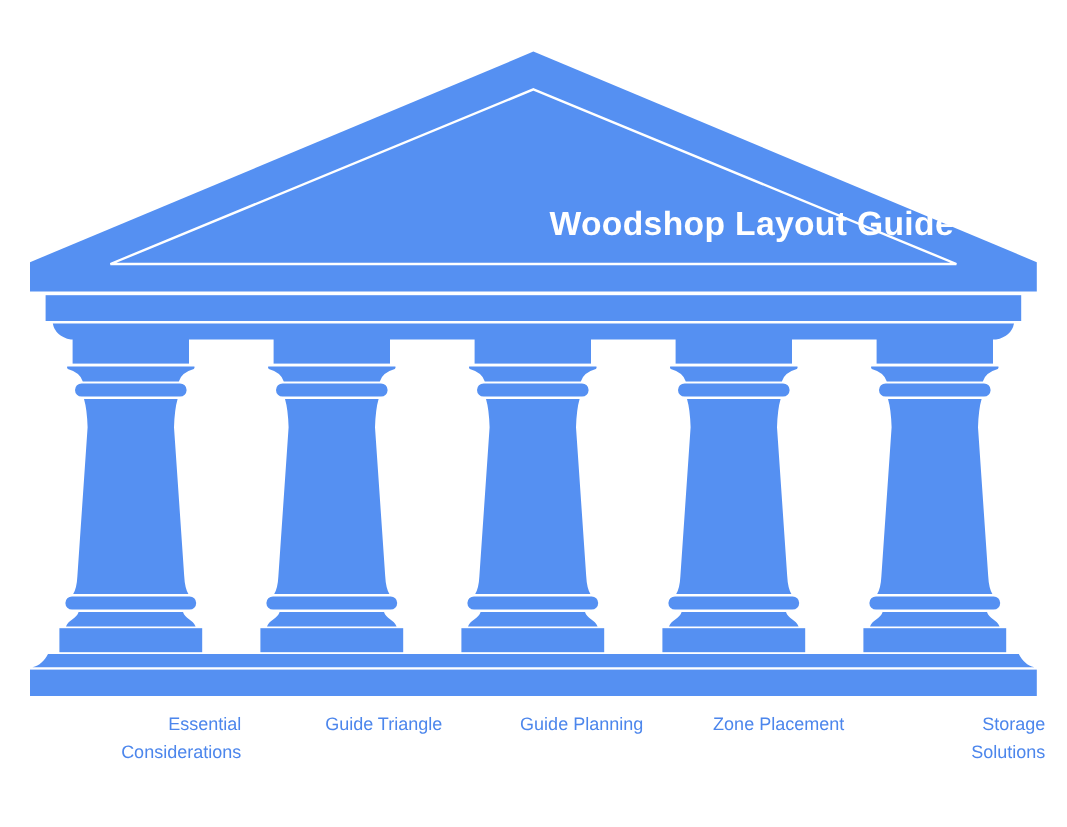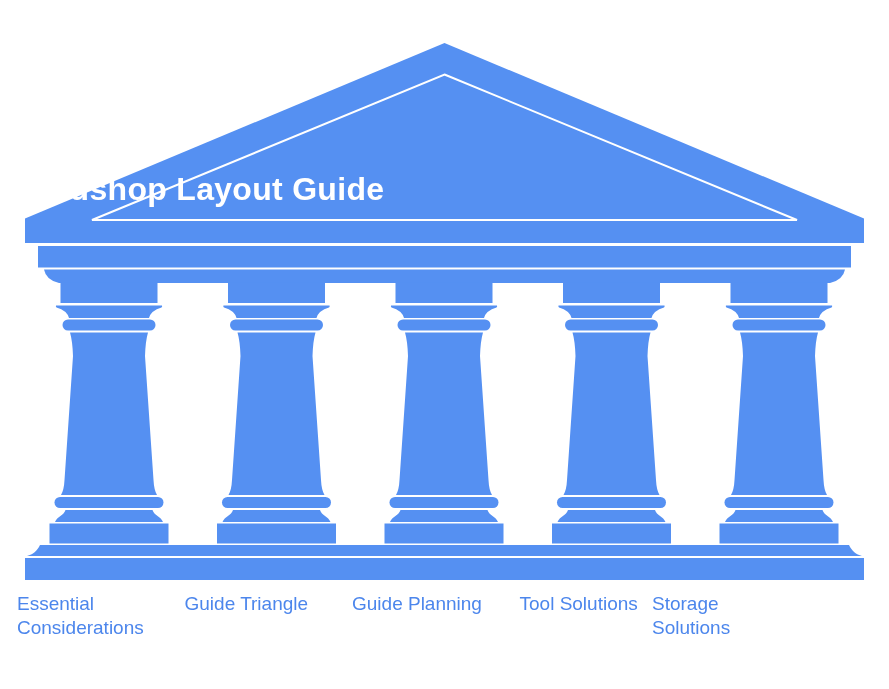--- a/index.html
+++ b/index.html
@@ -18,34 +18,34 @@
     font-family: "Liberation Sans", sans-serif;
   }
   .temple-svg { position: absolute; left: 0; top: 0; }
   .shape { fill: var(--fill); stroke: none; }
   .inner-line { fill: none; stroke: var(--background); stroke-width: 2; }
   .diagram-title {
     position: absolute;
     top: 171px;
     left: 0;
     width: 795px;
-    text-align: left;
+    text-align: right;
     color: var(--title-text);
-    font-size: 32px;
+    font-size: 28px;
     font-weight: bold;
     letter-spacing: 0.3px;
   }
   .pillar-label {
     position: absolute;
     top: 592px;
     width: 184px;
     margin-left: -92px;
-    text-align: left;
+    text-align: right;
     color: var(--label-text);
-    font-size: 19px;
+    font-size: 15px;
     line-height: 24px;
     white-space: pre-line;
   }
 </style>
 </head>
 <body>
 
 <div class="stage">
 
   <svg class="temple-svg" width="889" height="689" viewBox="0 0 889 689">
@@ -86,17 +86,17 @@
 
     <rect class="shape" x="25" y="558" width="839" height="22"></rect>
   </svg>
 
   <div class="diagram-title">Woodshop Layout Guide</div>
 
   <div class="pillar-label" style="left:109px">Essential
 Considerations</div>
   <div class="pillar-label" style="left:276.5px">Guide Triangle</div>
   <div class="pillar-label" style="left:444px">Guide Planning</div>
-  <div class="pillar-label" style="left:611.5px">Tool Solutions</div>
-  <div class="pillar-label" style="left:744px">Storage
+  <div class="pillar-label" style="left:611.5px">Zone Placement</div>
+  <div class="pillar-label" style="left:779px">Storage
 Solutions</div>
 
 </div>
 
 </body></html>

